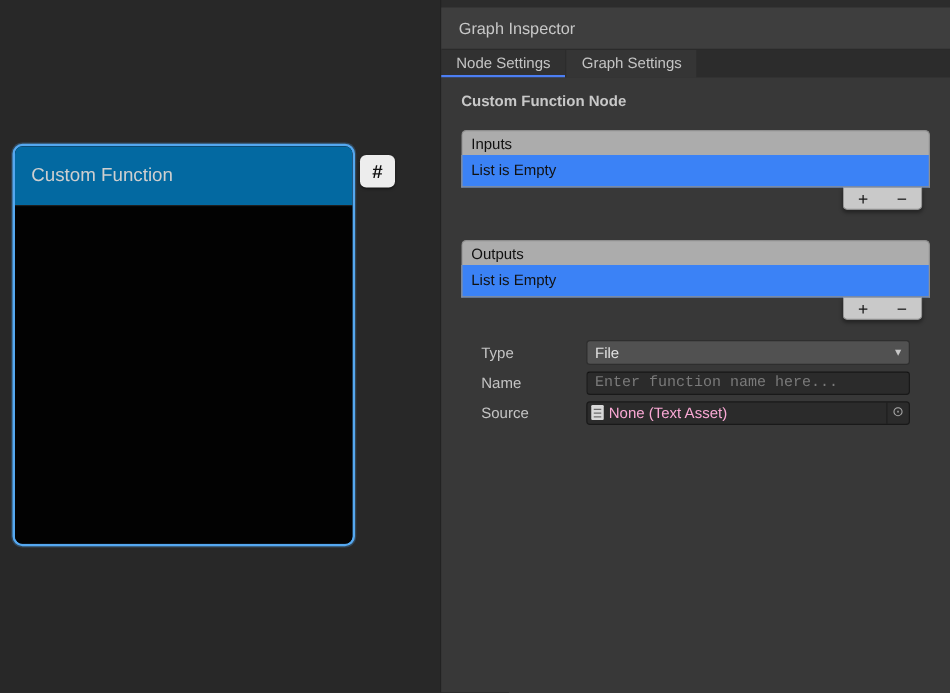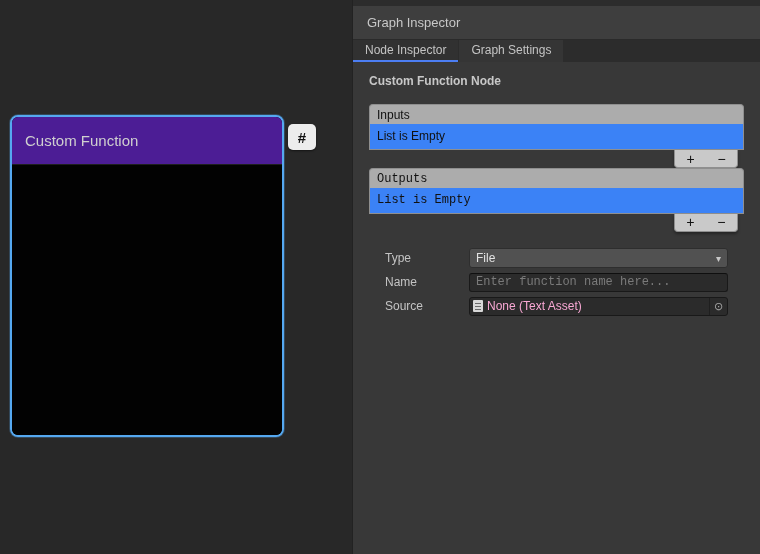--- a/index.html
+++ b/index.html
@@ -11,21 +11,21 @@
   }
   
   .canvas{position:absolute;inset:0;}
   .node{
     position:absolute;left:10px;top:115px;width:270px;height:318px;
     border:2px solid #55a8f0;border-radius:8px;overflow:hidden;
     box-shadow:0 0 0 1px rgba(85,168,240,.25);
     background:#000;
   }
   .node-header{
-    height:47px;background:#4c1d95;border-bottom:1px solid #1e1e1e;
+    height:47px;background:#0369a1;border-bottom:1px solid #1e1e1e;
     display:flex;align-items:center;padding-left:13px;
   }
   .node-title{color:#cfcfcf;font-size:15px;}
   .node-body{position:absolute;top:48px;left:0;right:0;bottom:0;background:#020202;}
   .node-badge{
     position:absolute;left:288px;top:124px;width:28px;height:26px;
     background:#ededed;border-radius:5px;
     display:flex;align-items:center;justify-content:center;
     color:#101010;font-weight:bold;font-size:15px;
     box-shadow:0 1px 2px rgba(0,0,0,.5);
@@ -52,21 +52,21 @@
   }
   .tab.active{border-bottom-color:#4c7ef3;background:#313131;}
   .content{
     position:absolute;top:62px;left:0;right:0;bottom:0;background:#383838;
   }
   .section-title{
     margin:12px 0 0 16px;font-size:12px;font-weight:bold;color:#c8c8c8;
   }
   
   .relist{margin:16px 16px 0 16px;}
-  .relist + .relist{margin-top:0;font-family:Liberation Mono, monospace;}
+  .relist + .relist{margin-top:24px;}
   .relist-header{
     height:20px;line-height:20px;background:#acacac;color:#111;
     font-size:12px;padding-left:7px;border-radius:4px 4px 0 0;
     border:1px solid #8f8f8f;border-bottom:none;box-sizing:border-box;
   }
   .relist-body{
     min-height:25px;line-height:25px;background:#3b82f6;color:#111;
     font-size:12px;padding-left:7px;
     border:1px solid #8f8f8f;border-top:none;box-sizing:border-box;
   }
@@ -132,21 +132,21 @@
   </div>
 
   <div class="inspector">
 
     <div class="inspector-header">
       <span class="inspector-title">Graph Inspector</span>
     </div>
 
     <div class="tabbar">
       <div class="tab active">
-        <span>Node Inspector</span>
+        <span>Node Settings</span>
       </div>
       <div class="tab">
         <span>Graph Settings</span>
       </div>
     </div>
 
     <div class="content">
 
       <div class="section-title">Custom Function Node</div>
 

